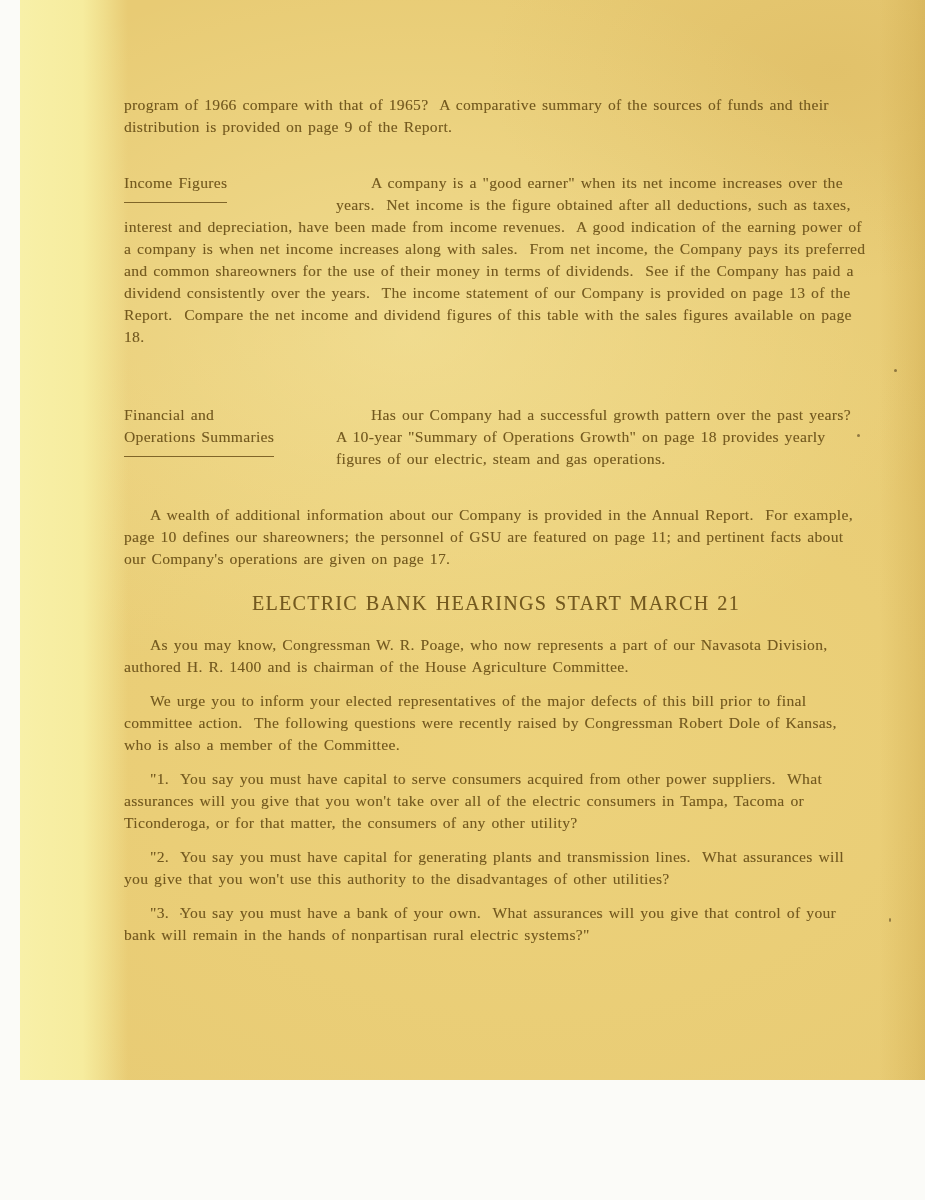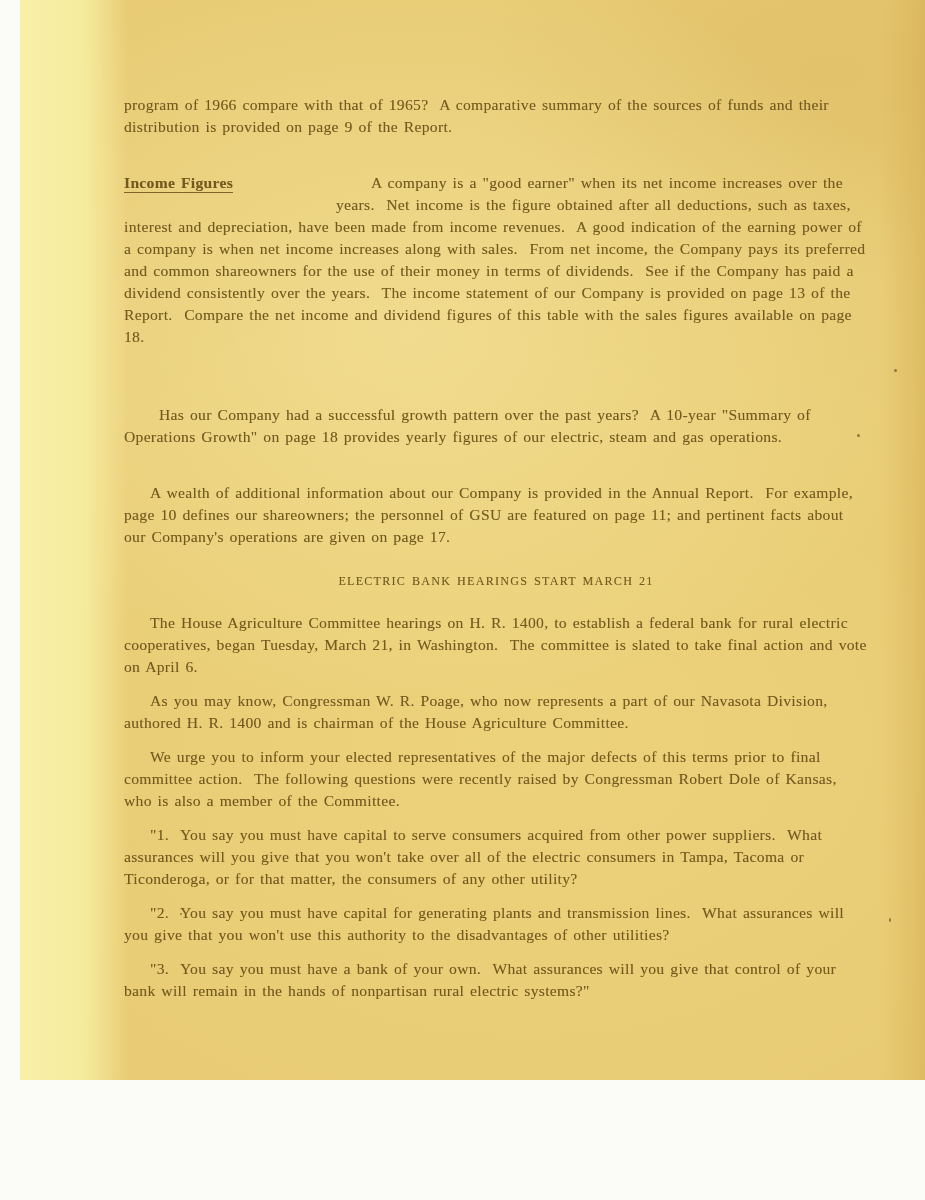--- a/index.html
+++ b/index.html
@@ -102,26 +102,25 @@
   .entry { margin: 0 0 12px 0; white-space: pre-wrap; }
   .label-float {
     float: left;
     width: 212px;
     white-space: normal;
   }
   .float-2l { height: 44px; }
   .float-3l { height: 66px; }
   .underlined {
     border-bottom: 1.4px solid rgba(115,89,31,0.9);
-    padding-bottom: 1px;
-    font-weight: bold;
+    padding-bottom: 11px;
   }
 
   .heading {
-    font-size: 12px;
+    font-size: 20px;
     font-weight: normal;
     text-align: center;
     letter-spacing: 1.3px;
     margin: 22px 0 20px 0;
     white-space: normal;
   }
 </style>
 </head>
 <body>
 
@@ -141,33 +140,32 @@
 
   <div class="content">
 
     <p class="para">program of 1966 compare with that of 1965?  A comparative summary of the sources of funds and their distribution is provided on page 9 of the Report.</p>
 
     <div class="entry">
       <span class="label-float float-2l"><span class="underlined">Income Figures</span></span><span>A company is a "good earner" when its net income increases over the years.  Net income is the figure obtained after all deductions, such as taxes, interest and depreciation, have been made from income revenues.  A good indication of the earning power of a company is when net income increases along with sales.  From net income, the Company pays its preferred and common shareowners for the use of their money in terms of dividends.  See if the Company has paid a dividend consistently over the years.  The income statement of our Company is provided on page 13 of the Report.  Compare the net income and dividend figures of this table with the sales figures available on page 18.</span>
     </div>
 
     <div class="entry">
-      <span>Has our Company had a successful growth pattern over the past years?  A 10-year "Summary of Operations Growth" on page 18 provides yearly figures of our electric, steam and gas operations.</span>
+      <span class="label-float float-3l"><span>Financial and</span><br><span class="underlined">Operations Summaries</span></span><span>Has our Company had a successful growth pattern over the past years?  A 10-year "Summary of Operations Growth" on page 18 provides yearly figures of our electric, steam and gas operations.</span>
     </div>
 
     <p class="para indent">A wealth of additional information about our Company is provided in the Annual Report.  For example, page 10 defines our shareowners; the personnel of GSU are featured on page 11; and pertinent facts about our Company's operations are given on page 17.</p>
 
 
     <h2 class="heading">ELECTRIC BANK HEARINGS START MARCH 21</h2>
 
-    <p class="para indent">The House Agriculture Committee hearings on H. R. 1400, to establish a federal bank for rural electric cooperatives, began Tuesday, March 21, in Washington.  The committee is slated to take final action and vote on April 6.</p>
 
     <p class="para indent">As you may know, Congressman W. R. Poage, who now represents a part of our Navasota Division, authored H. R. 1400 and is chairman of the House Agriculture Committee.</p>
 
-    <p class="para indent">We urge you to inform your elected representatives of the major defects of this terms prior to final committee action.  The following questions were recently raised by Congressman Robert Dole of Kansas, who is also a member of the Committee.</p>
+    <p class="para indent">We urge you to inform your elected representatives of the major defects of this bill prior to final committee action.  The following questions were recently raised by Congressman Robert Dole of Kansas, who is also a member of the Committee.</p>
 
     <p class="para indent">"1.  You say you must have capital to serve consumers acquired from other power suppliers.  What assurances will you give that you won't take over all of the electric consumers in Tampa, Tacoma or Ticonderoga, or for that matter, the consumers of any other utility?</p>
 
     <p class="para indent">"2.  You say you must have capital for generating plants and transmission lines.  What assurances will you give that you won't use this authority to the disadvantages of other utilities?</p>
 
     <p class="para indent">"3.  You say you must have a bank of your own.  What assurances will you give that control of your bank will remain in the hands of nonpartisan rural electric systems?"</p>
 
 
   </div>
 </div>

